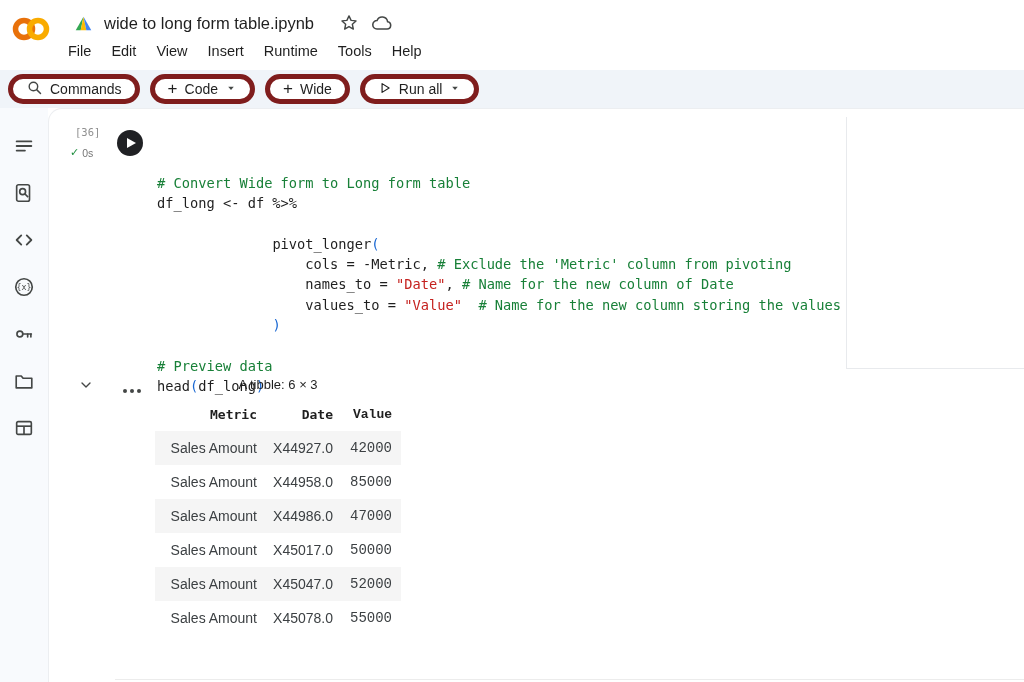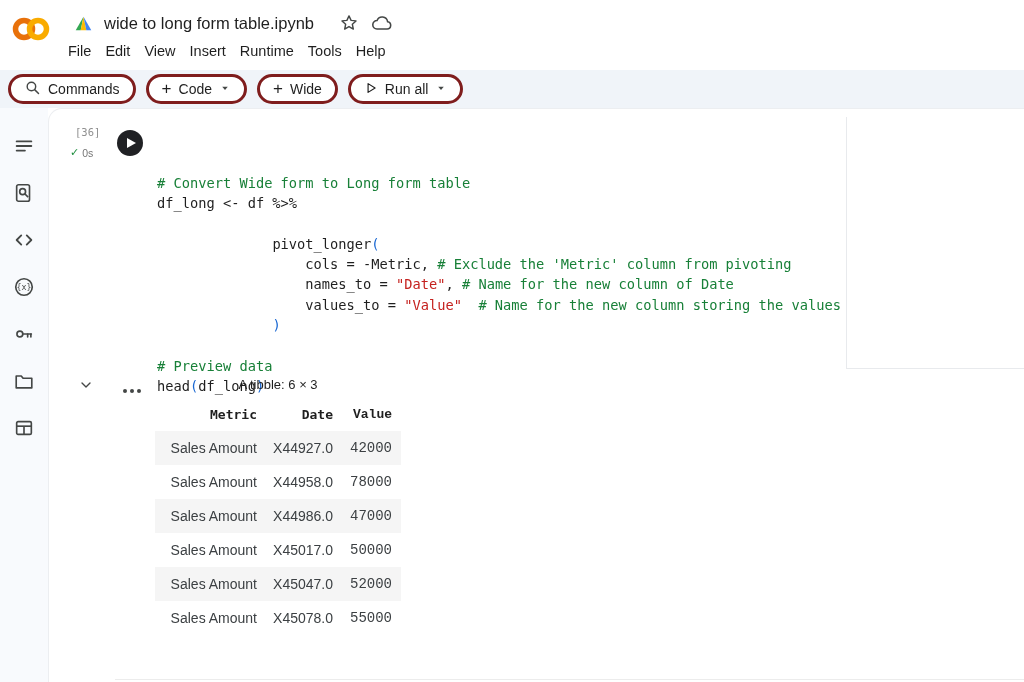--- a/index.html
+++ b/index.html
@@ -11,27 +11,27 @@
   }
   button { background:none; border:none; font:inherit; color:inherit; cursor:pointer; padding:0; }
 
   
   .topbar { position:absolute; left:0; top:0; width:1024px; height:70px; background:#fff; }
   .logo { position:absolute; left:10px; top:15px; width:42px; height:28px; }
   .title-row { position:absolute; left:71px; top:10px; height:26px; display:flex; align-items:center; gap:9px; }
   .nb-title { font-size:16.5px; color:#1f1f1f; white-space:nowrap; }
   .icon-btn { display:inline-flex; align-items:center; justify-content:center; width:24px; height:24px; }
   .star-gap { margin-left:14px; }
-  .menu-row { position:absolute; left:64px; top:41px; display:flex; gap:6px;align-items:center; }
+  .menu-row { position:absolute; left:64px; top:41px; display:flex; gap:12px;align-items:center; }
   .menu-item { font-size:14.5px; padding:2px 4px; color:#1f1f1f; }
 
   
   .toolbar { position:absolute; left:0; top:70px; width:1024px; height:38px;
     background:var(--toolbar-bg,#f0f4f9); display:flex; align-items:center; gap:10px; padding-left:8px; }
-  .tb-btn { height:30px; border:3px solid #7f1d1d; background:#fff; border-radius:16px;
+  .tb-btn { height:30px; border:5px solid #7f1d1d; background:#fff; border-radius:16px;
     display:inline-flex; align-items:center; gap:7px; padding:0 13px; font-size:14px; color:#1f1f1f; white-space:nowrap; }
   .plus { font-size:17px; line-height:1; margin-top:-1px; }
 
   
   .rail { position:absolute; left:0; top:108px; bottom:0; width:48px; background:#f8fafd;
     display:flex; flex-direction:column; align-items:center; padding-top:26px; gap:23px; }
   .rail-btn { width:24px; height:24px; display:flex; align-items:center; justify-content:center; }
   .card { position:absolute; left:48px; top:108px; right:0; bottom:0; background:#fff;
     border-top:1px solid #eceef1; border-left:1px solid #eceef1; border-radius:14px 0 0 0; }
 
@@ -241,21 +241,21 @@
       </thead>
       <tbody>
           <tr class="striped">
             <td class="col0">Sales Amount</td>
             <td class="col1">X44927.0</td>
             <td class="col2">42000</td>
           </tr>
           <tr>
             <td class="col0">Sales Amount</td>
             <td class="col1">X44958.0</td>
-            <td class="col2">78000</td>
+            <td class="col2">85000</td>
           </tr>
           <tr class="striped">
             <td class="col0">Sales Amount</td>
             <td class="col1">X44986.0</td>
             <td class="col2">47000</td>
           </tr>
           <tr>
             <td class="col0">Sales Amount</td>
             <td class="col1">X45017.0</td>
             <td class="col2">50000</td>

